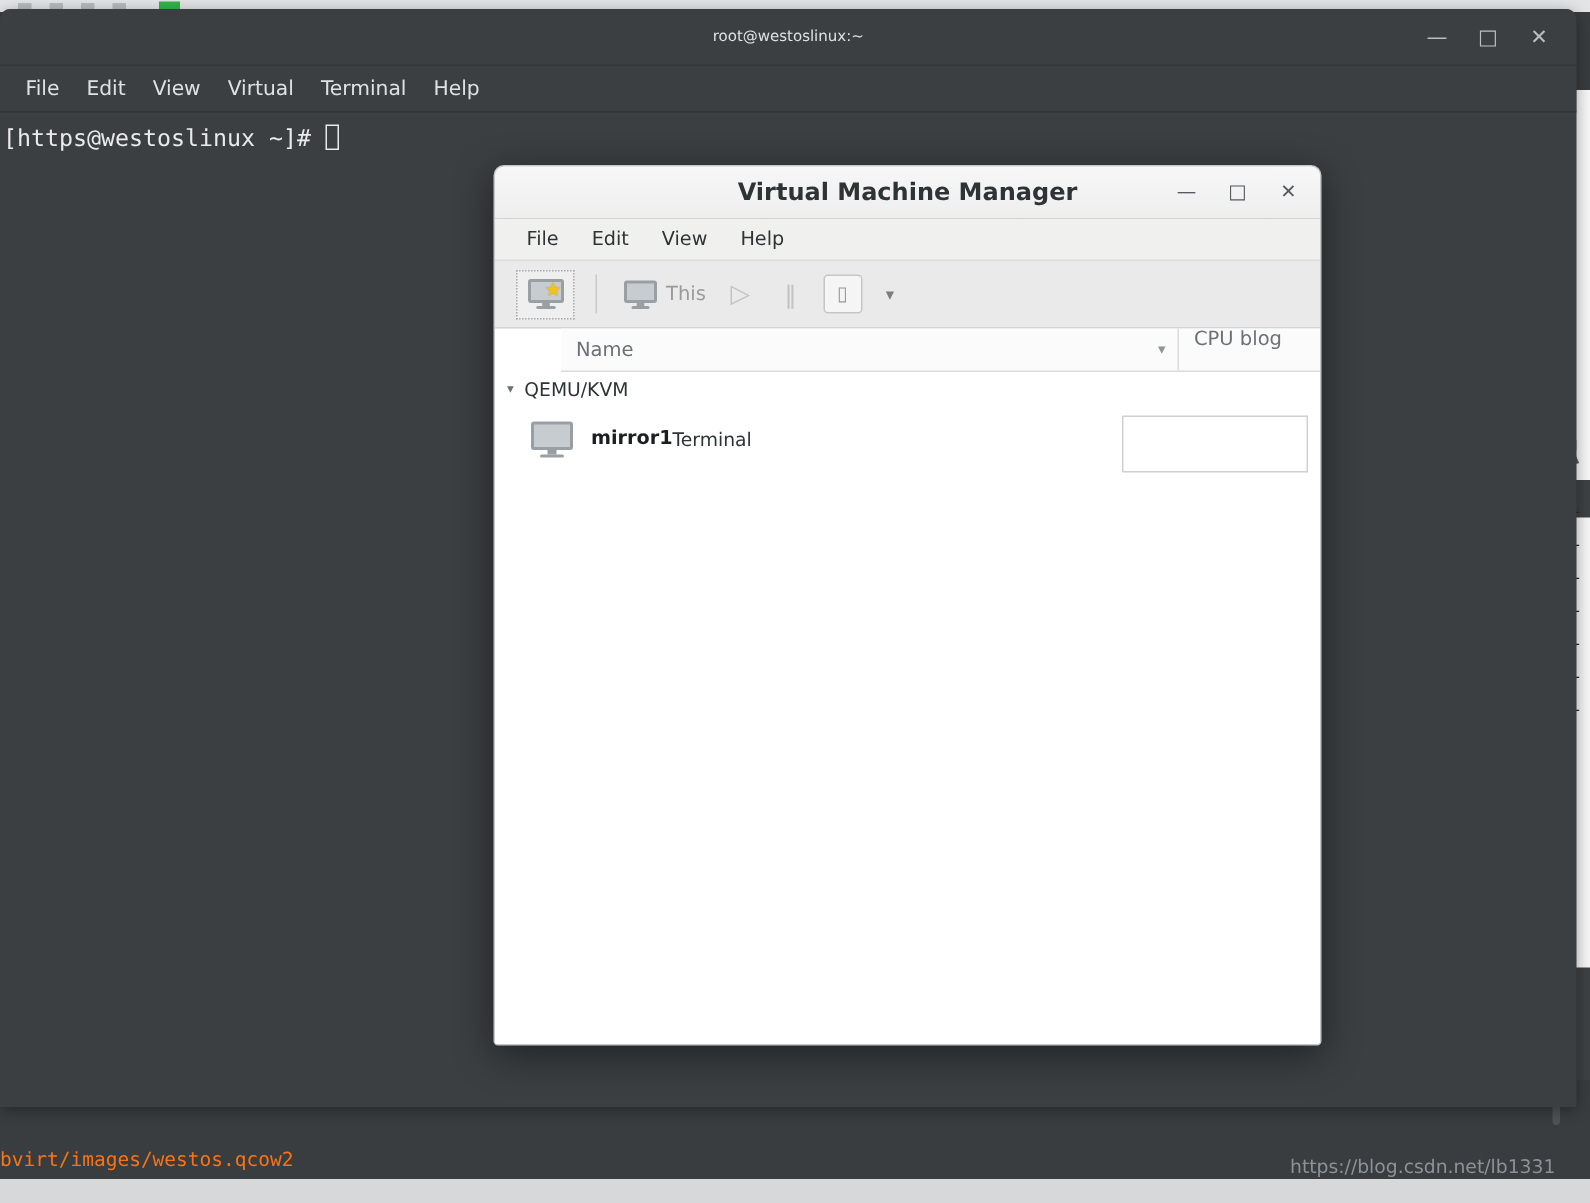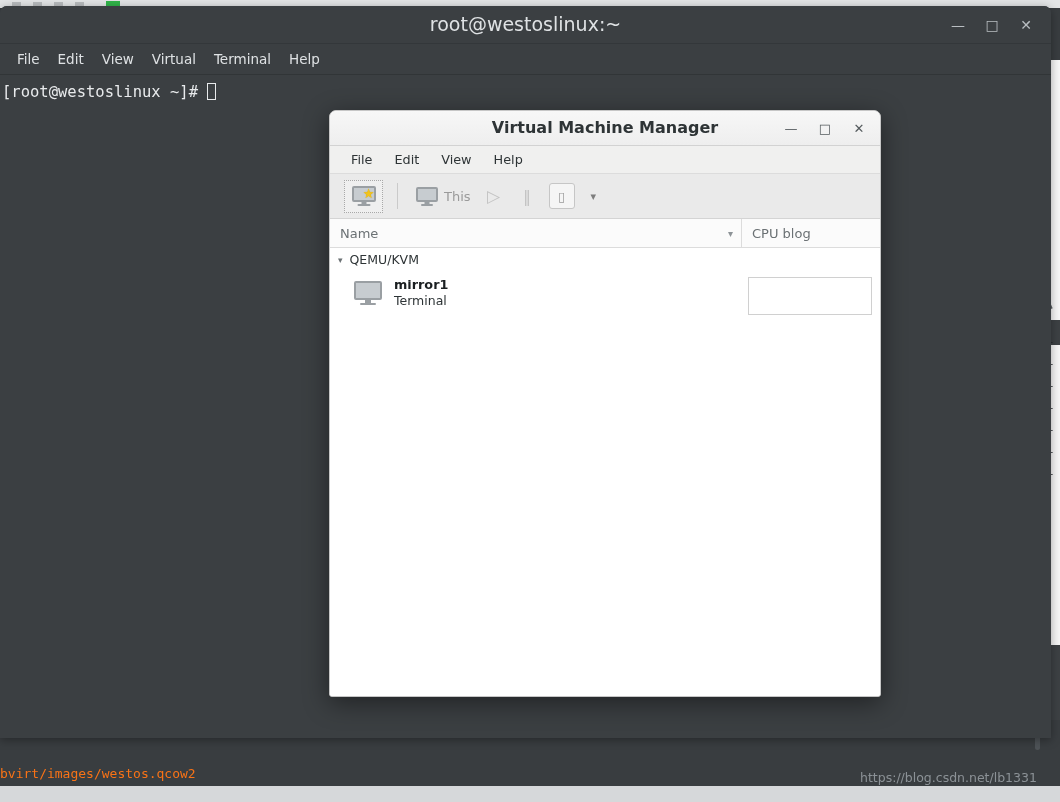--- a/index.html
+++ b/index.html
@@ -205,21 +205,21 @@
     overflow: hidden;
   }
   .term-titlebar {
     height: 37px;
     background: #3b3f42;
     border-bottom: 1px solid #33373a;
     position: relative;
   }
   .term-title {
     text-align: center; line-height: 37px;
-    color: #dfe2e4; font-size: 19px;
+    color: #dfe2e4; font-size: 10px;
   }
   .term-winbtns {
     position: absolute; right: 8px; top: 0; height: 37px;
     display: flex; align-items: center;
   }
   .wbtn {
     width: 34px; height: 30px;
     display: flex; align-items: center; justify-content: center;
     color: #b9bec2; font-size: 14px;
   }
@@ -350,21 +350,21 @@
   .star {
     position: absolute; right: 1px; top: 1px;
     color: #f2c31b; font-size: 13px; line-height: 13px;
     text-shadow: 0 0 1px #c79b00;
   }
 
   .vmm-colhdr {
     height: 28px;
     background: #fbfbfb;
     border-bottom: 1px solid #dcdcdc;
-    display: flex; align-items: center;
+    display: flex; align-items: flex-start; margin-left: 44px;
   }
   .col-name {
     flex: 0 0 412px;
     display: flex; align-items: center; justify-content: space-between;
     font-size: 13px; color: #6b7174;
     padding: 0 8px 0 10px;
     border-right: 1px solid #dcdcdc;
     height: 100%;
     box-sizing: border-box;
   }
@@ -383,21 +383,21 @@
   .grp-row .tri {
     color: #6b7174; font-size: 9px; margin-right: 7px;
   }
   .vm-row {
     display: flex; align-items: center;
     height: 44px;
     padding-left: 24px;
     position: relative;
   }
   .vm-icon { margin-right: 12px; }
-  .vm-text { display: flex; flex-direction: column; justify-content: center; }
+  .vm-text { display: flex; justify-content: center; }
   .vm-name { font-size: 12.8px; font-weight: bold; color: #1b1f21; line-height: 16px;}
   .vm-state { font-size: 12.5px; color: #2e3436; line-height: 16px;}
   .vm-spark {
     position: absolute; left: 418px; top: 6px;
     width: 122px; height: 36px;
     border: 1px solid #d0d0d0;
     background: #fff;
   }
 </style>
 </head>
@@ -578,21 +578,21 @@
     </div>
     <div class="term-menubar">
       <div class="mi">File</div>
       <div class="mi">Edit</div>
       <div class="mi">View</div>
       <div class="mi">Virtual</div>
       <div class="mi">Terminal</div>
       <div class="mi">Help</div>
     </div>
     <div class="term-body">
-      <div class="term-line"><span>[root@westoslinux ~]# </span><span class="term-cursor"></span></div>
+      <div class="term-line"><span>[https@westoslinux ~]# </span><span class="term-cursor"></span></div>
     </div>
   </div>
 
   <div class="vmm">
 
     <div class="vmm-titlebar">
       <div class="vmm-title">Virtual Machine Manager</div>
       <div class="vmm-winbtns">
         <div class="vmm-wbtn">—</div>
         <div class="vmm-wbtn">□</div>

